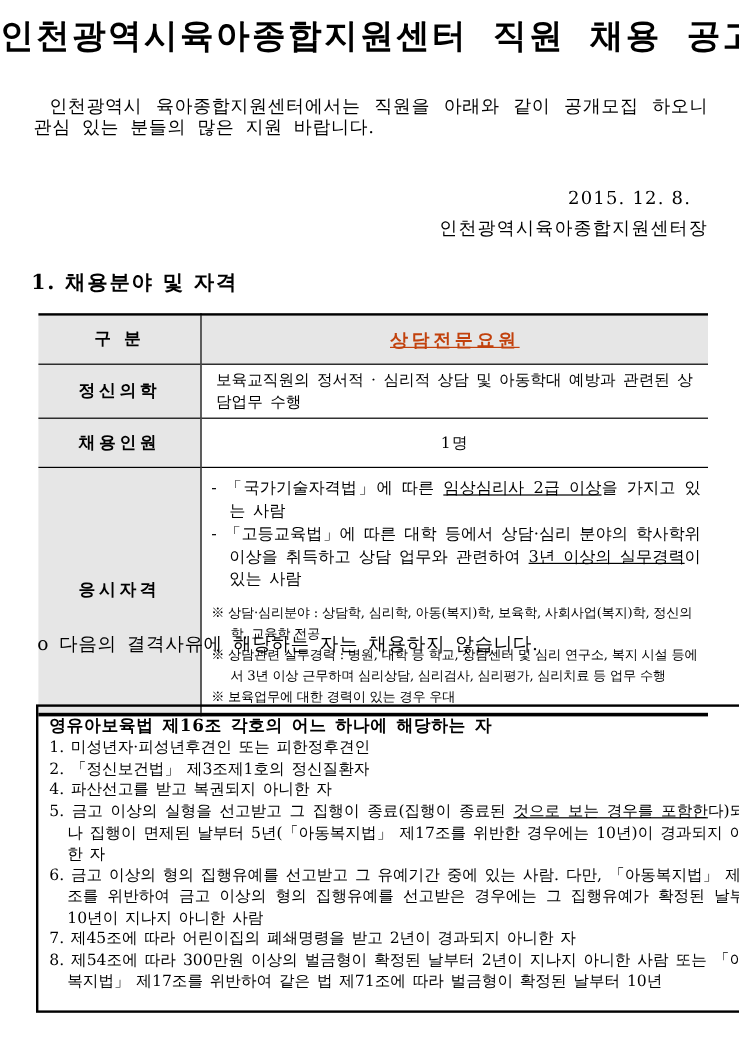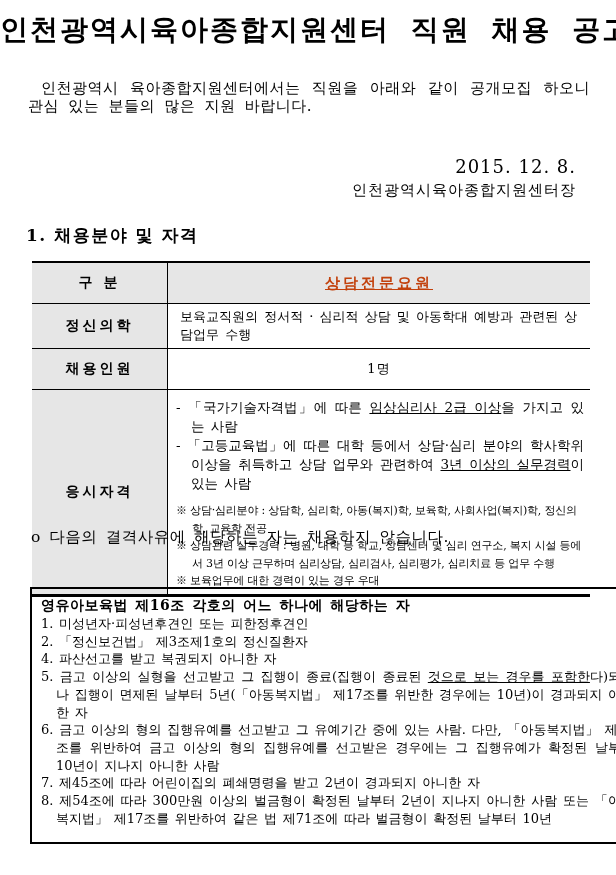--- a/index.html
+++ b/index.html
@@ -30,26 +30,26 @@
     font-size: 15px;
     line-height: 18px;
     text-align: justify;
     text-indent: 13px;
     word-spacing: 4px;
     letter-spacing: 0.5px;
   }
   .date-line {
     position: absolute;
     top: 156px; right: 40px;
-    font-size: 18px;
+    font-size: 15px;
     letter-spacing: 1px;
   }
   .issuer-line {
     position: absolute;
-    top: 181px; right: 40px;
+    top: 181px; right: 26px;
     font-size: 15px;
     letter-spacing: 1px;
   }
   .sec-heading {
     position: absolute;
     top: 224px; left: 26px;
     margin: 0;
     font-size: 17px;
     font-weight: bold;
     letter-spacing: 1.5px;

